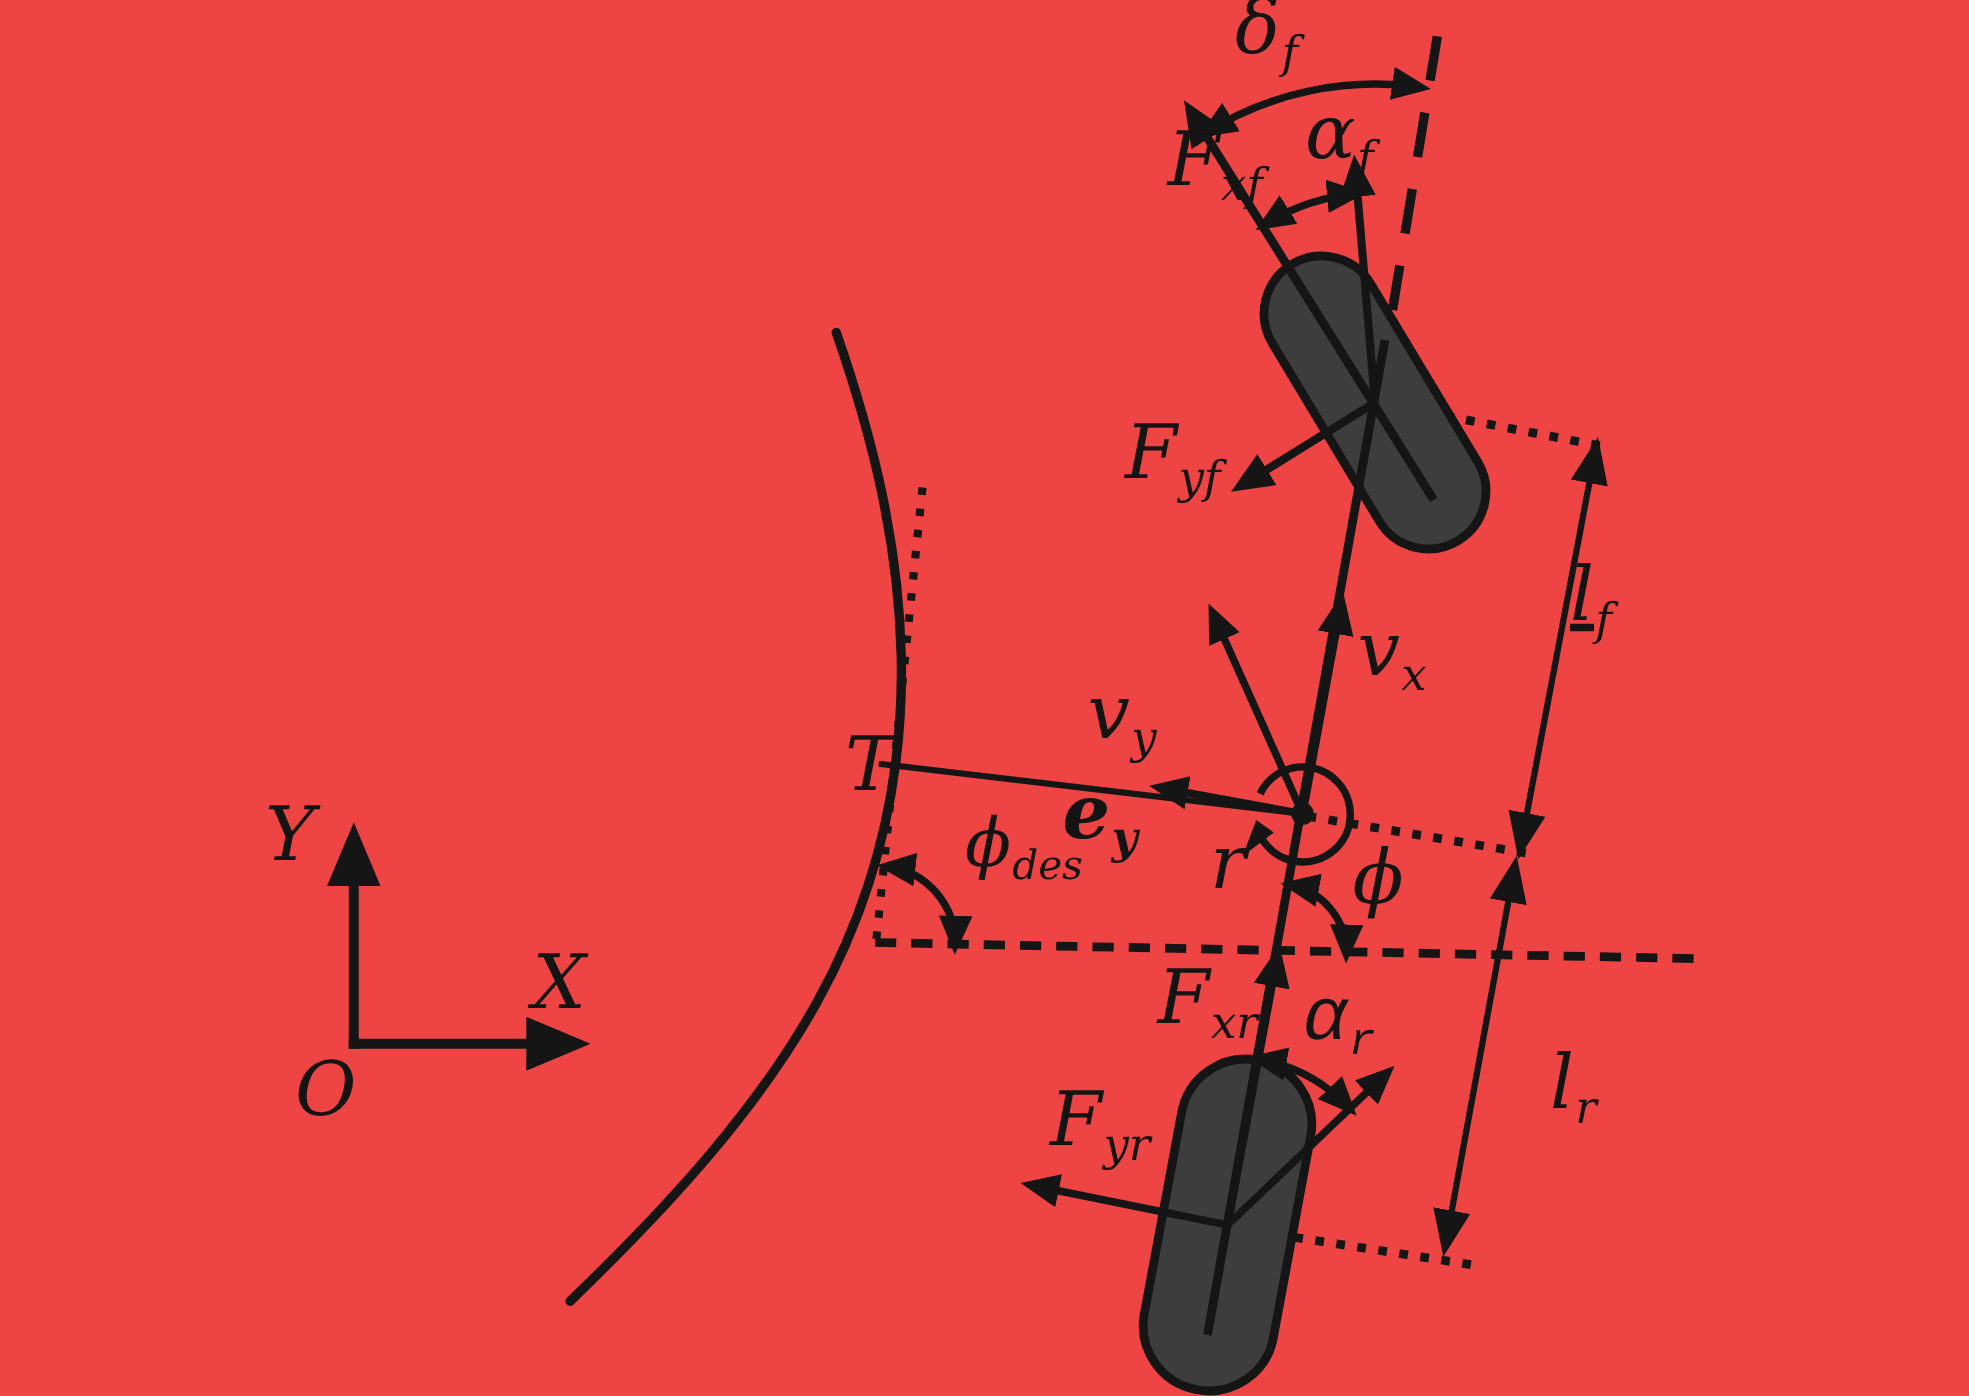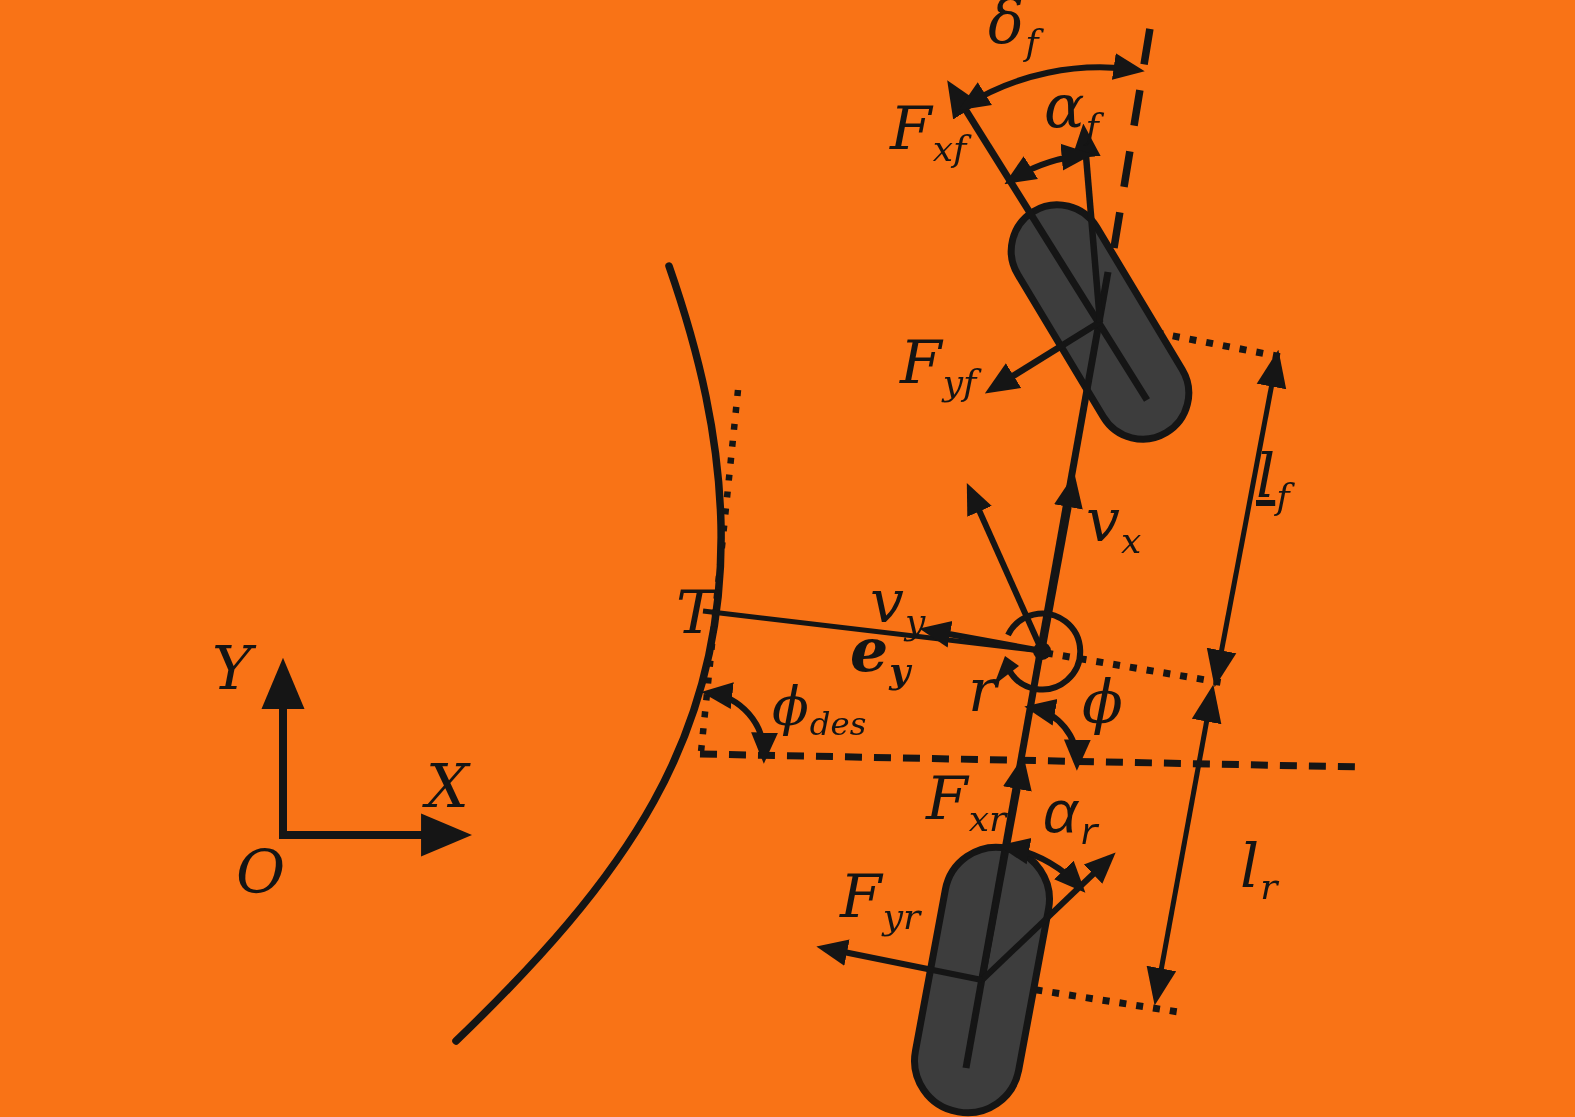--- a/index.html
+++ b/index.html
@@ -1,19 +1,19 @@
 <!DOCTYPE html>
 <html><head>
 <meta charset="utf-8">
 <style>
   html,body{margin:0;padding:0;background:#ffffff;}
   #stage{
     position:relative;
     width:1575px;height:1117px;
-    background:#f97316;
+    background:#ef4444;
     overflow:hidden;
     font-family:"DejaVu Serif","Liberation Serif",serif;
   }
   #stage svg{position:absolute;left:0;top:0;}
   .lbl{
     position:absolute;
     font-style:italic;
     font-size:60px;
     line-height:1;
     color:#141414;
@@ -83,28 +83,28 @@
     <line x1="982" y1="980" x2="1022" y2="764" stroke="#151515" stroke-width="6.5" marker-end="url(#ah)"></line>
     <line x1="982" y1="980" x2="1110" y2="858" stroke="#151515" stroke-width="6" marker-end="url(#ah)"></line>
     <line x1="982" y1="980" x2="824" y2="948" stroke="#151515" stroke-width="6" marker-end="url(#ah)"></line>
     <path d="M 1006,847 A 135 135 0 0 1 1080,887" fill="none" stroke="#151515" stroke-width="6" marker-start="url(#ah)" marker-end="url(#ah)"></path>
 
     <line x1="283" y1="839" x2="283" y2="668" stroke="#151515" stroke-width="8" marker-end="url(#ahBig)"></line>
     <line x1="279" y1="835" x2="462" y2="835" stroke="#151515" stroke-width="8" marker-end="url(#ahBig)"></line>
   </svg>
 
   <div class="lbl" style="left:988px;top:-8px;"><span class="m">δ</span><span class="s">f</span></div>
-  <div class="lbl" style="left:890px;top:98px;"><span class="m">F</span><span class="s">xf</span></div>
+  <div class="lbl" style="left:934px;top:98px;"><span class="m">F</span><span class="s">xf</span></div>
   <div class="lbl" style="left:1044px;top:76px;"><span class="m">α</span><span class="s">f</span></div>
   <div class="lbl" style="left:900px;top:332px;"><span class="m">F</span><span class="s">yf</span></div>
   <div class="lbl" style="left:1086px;top:490px;"><span class="m">v</span><span class="s">x</span></div>
-  <div class="lbl" style="left:870px;top:571px;"><span class="m">v</span><span class="s">y</span></div>
+  <div class="lbl" style="left:870px;top:540px;"><span class="m">v</span><span class="s">y</span></div>
   <div class="lbl" style="left:850px;top:620px;font-weight:bold;"><span class="m">e</span><span class="s">y</span></div>
   <div class="lbl" style="left:676px;top:582px;"><span class="m">T</span><span class="s"></span></div>
-  <div class="lbl small" style="left:772px;top:648px;margin-top:32px;"><span class="m">ϕ</span><span class="s">des</span></div>
+  <div class="lbl small" style="left:772px;top:648px;"><span class="m">ϕ</span><span class="s">des</span></div>
   <div class="lbl" style="left:968px;top:660px;"><span class="m">r</span><span class="s"></span></div>
   <div class="lbl" style="left:1082px;top:672px;"><span class="m">ϕ</span><span class="s"></span></div>
   <div class="lbl" style="left:926px;top:768px;"><span class="m">F</span><span class="s">xr</span></div>
   <div class="lbl" style="left:1042px;top:786px;font-family:Liberation Mono, monospace;"><span class="m">α</span><span class="s">r</span></div>
   <div class="lbl" style="left:840px;top:866px;"><span class="m">F</span><span class="s">yr</span></div>
   <div class="lbl" style="left:1256px;top:446px;text-decoration:underline;"><span class="m">l</span><span class="s">f</span></div>
   <div class="lbl" style="left:1240px;top:836px;"><span class="m">l</span><span class="s">r</span></div>
   <div class="lbl" style="left:212px;top:638px;"><span class="m">Y</span><span class="s"></span></div>
   <div class="lbl" style="left:426px;top:756px;"><span class="m">X</span><span class="s"></span></div>
   <div class="lbl" style="left:236px;top:842px;"><span class="m">O</span><span class="s"></span></div>

